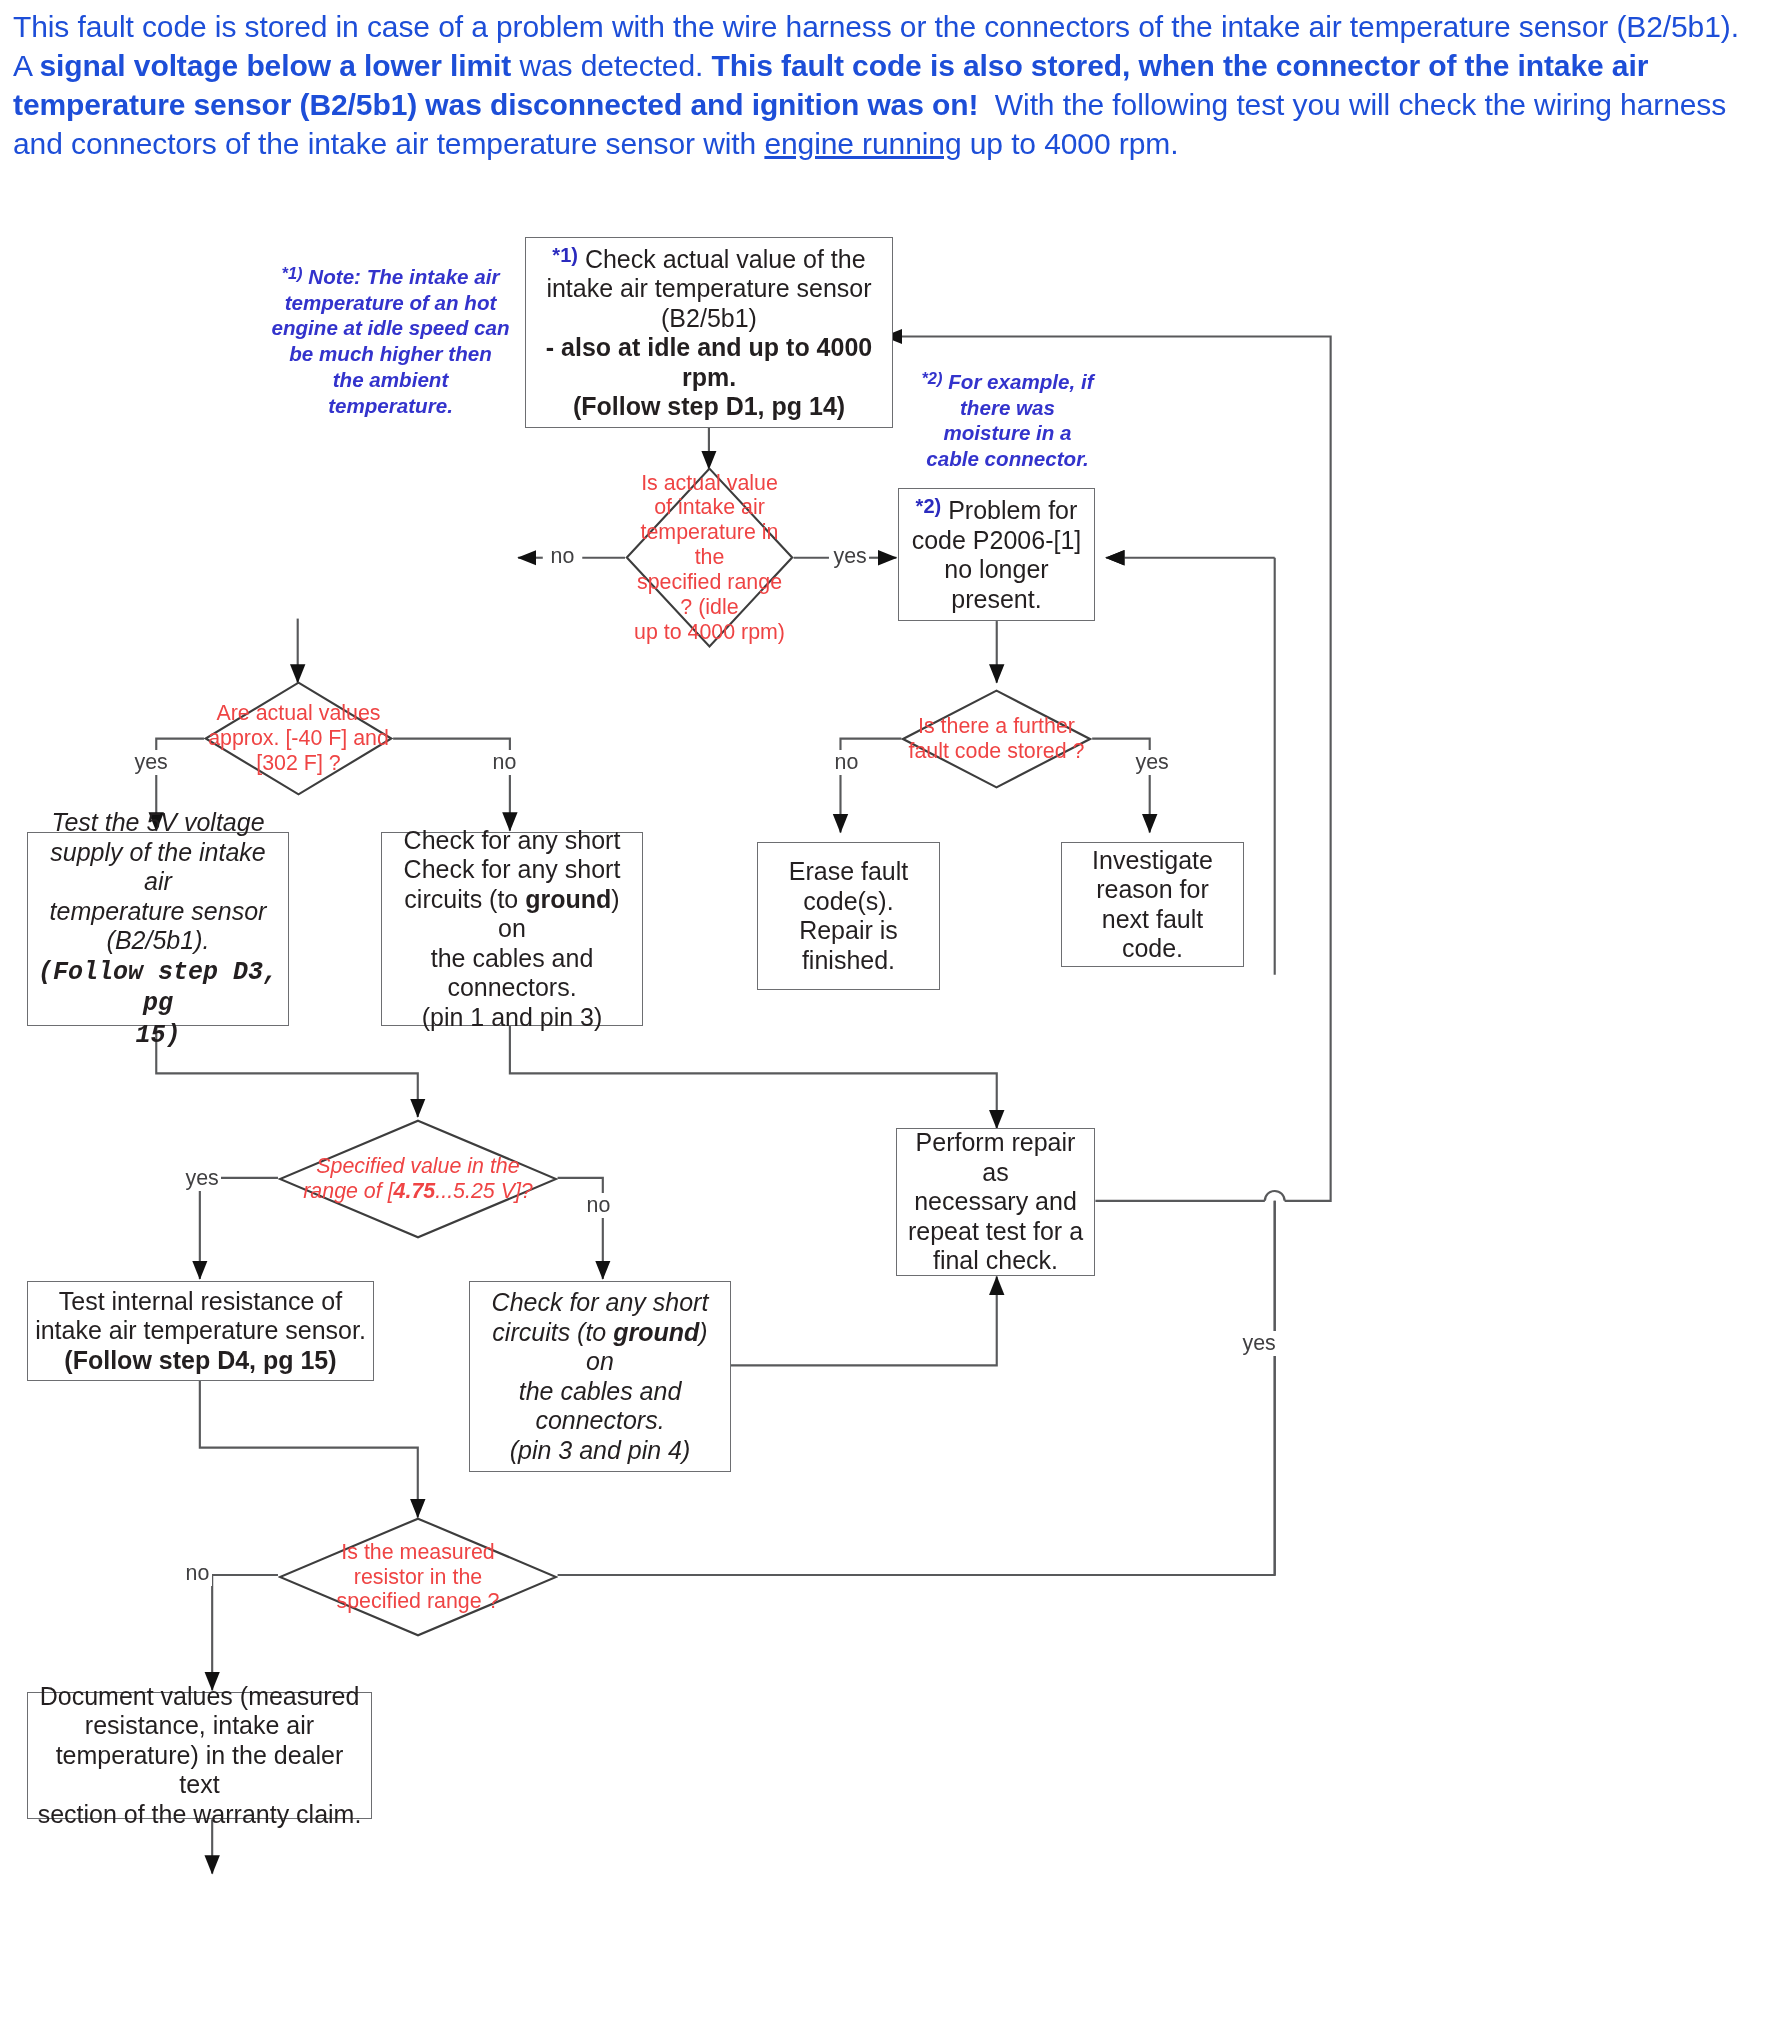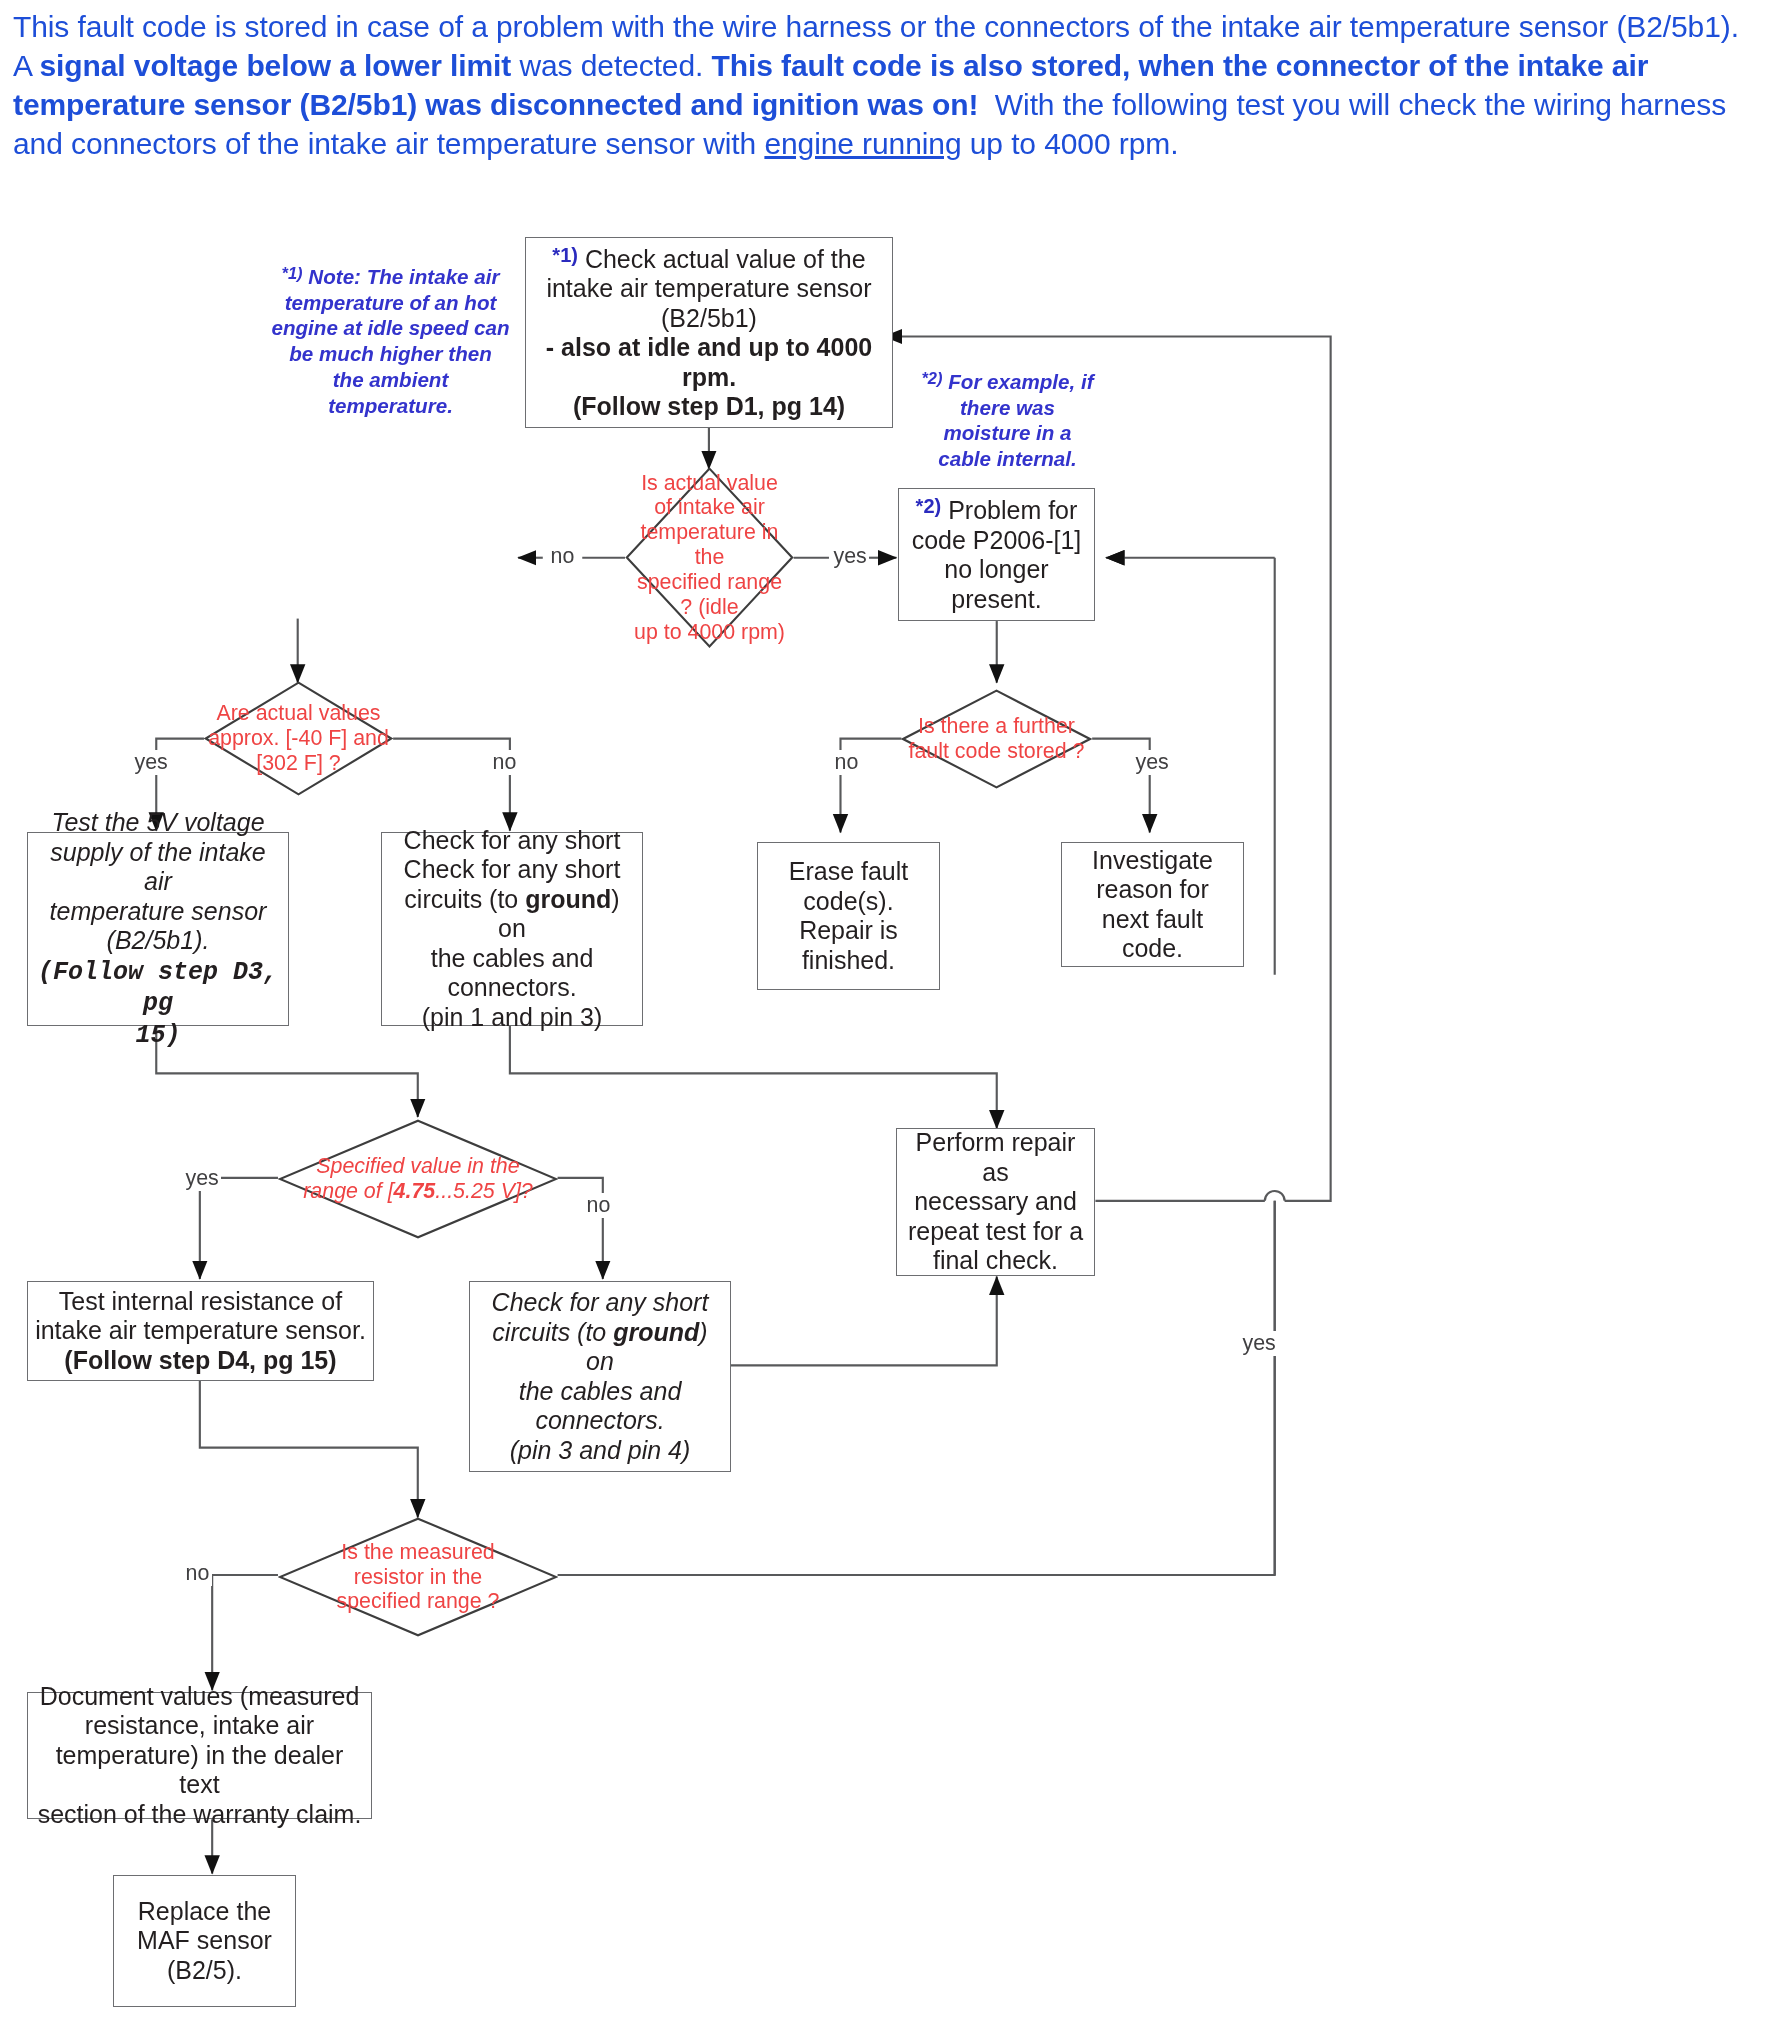--- a/index.html
+++ b/index.html
@@ -181,21 +181,21 @@
       </g>
     </svg>
 
     <div class="note" style="left:271px; top:263px; width:239px;">
       <span class="sup">*1)</span>
       <span>Note: The intake air temperature of an hot engine at idle speed can be much higher then the ambient temperature.</span>
     </div>
 
     <div class="note" style="left:921px; top:368px; width:173px;">
       <span class="sup">*2)</span>
-      <span>For example, if there was moisture in a cable internal.</span>
+      <span>For example, if there was moisture in a cable connector.</span>
     </div>
 
     <div class="node" style="left:525px; top:237px; width:368px; height:191px;" aria-label="Check actual value of the intake air temperature sensor">
       <div>
         <span class="sup">*1)</span>
         <span>Check actual value of the</span><br>
         <span>intake air temperature sensor</span><br>
         <span>(B2/5b1)</span><br>
         <span class="bold">- also at idle and up to 4000 rpm.</span><br>
         <span class="bold">(Follow step D1, pg 14)</span>
@@ -345,23 +345,16 @@
 
     <div class="node" style="left:27px; top:1692px; width:345px; height:127px;">
       <div>
         <span>Document values (measured</span><br>
         <span>resistance, intake air</span><br>
         <span>temperature) in the dealer text</span><br>
         <span>section of the warranty claim.</span>
       </div>
     </div>
 
-    <div class="node" style="left:113px; top:1875px; width:183px; height:132px;">
-      <div>
-        <span>Replace the</span><br>
-        <span>MAF sensor</span><br>
-        <span>(B2/5).</span>
-      </div>
-    </div>
 
   </div>
 </div>
 
 
 </body></html>

